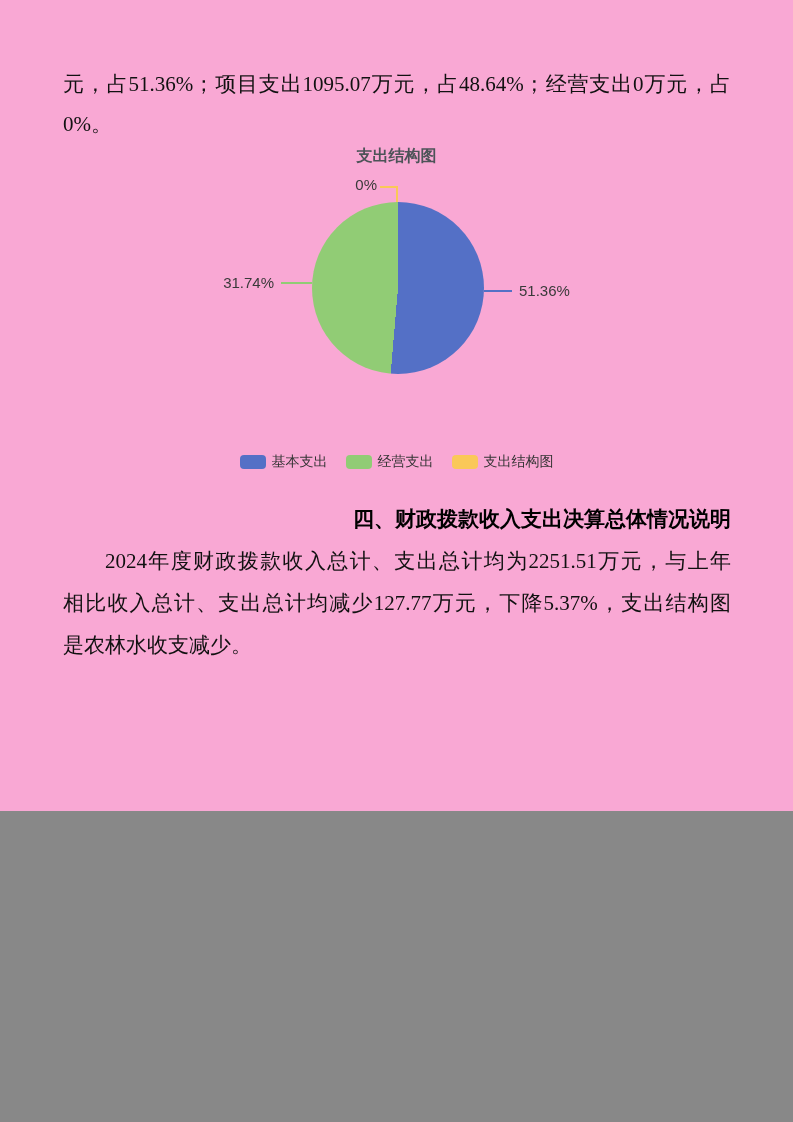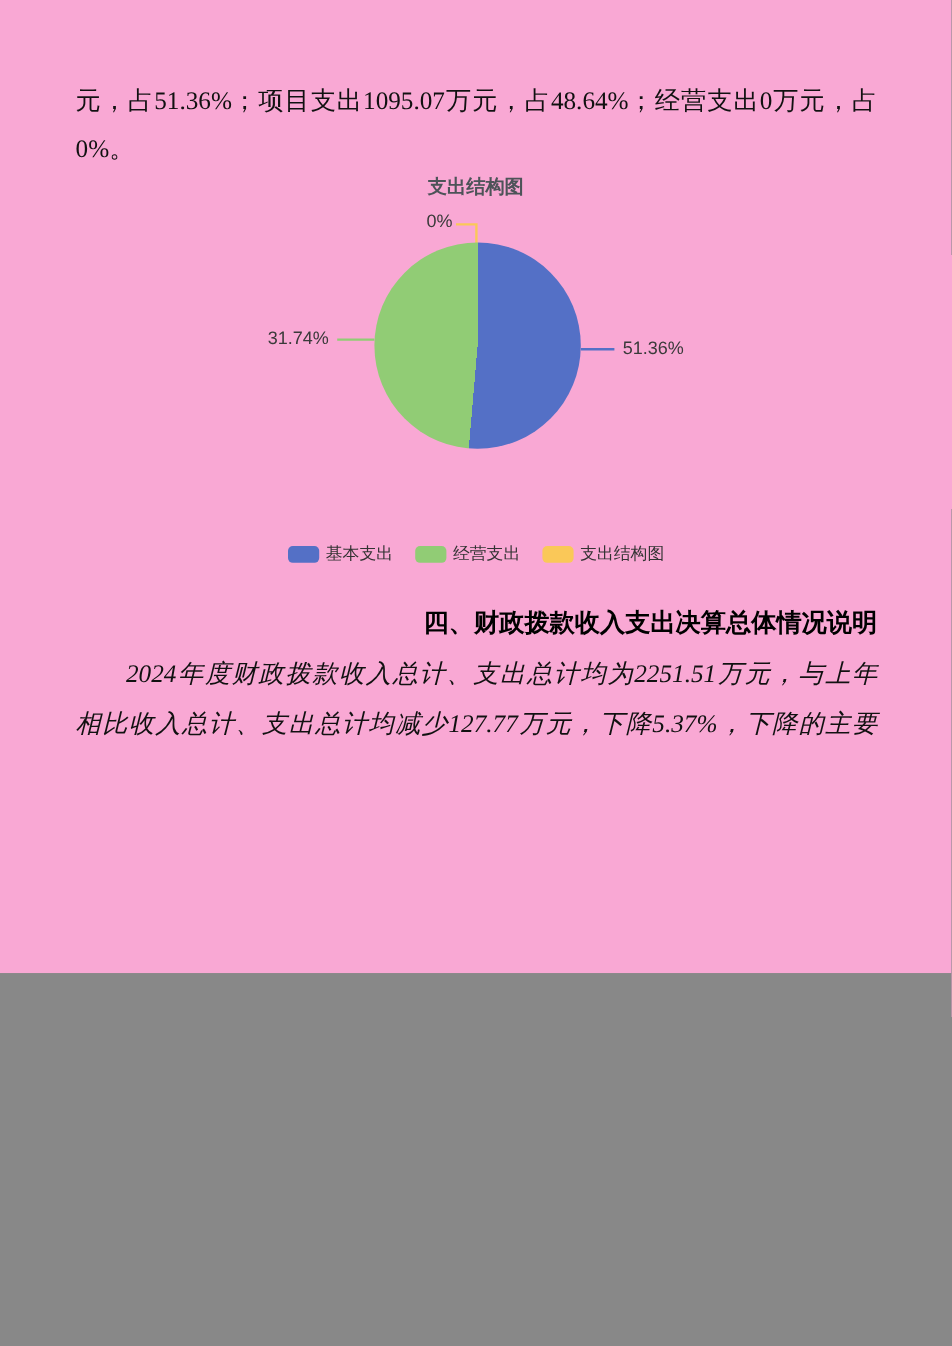--- a/index.html
+++ b/index.html
@@ -12,21 +12,21 @@
     font-family:"Liberation Serif","DejaVu Serif",serif;
     color:#111;
   }
   
   .para{position:absolute;left:63px;width:668px;font-size:21px;}
   .para .line{line-height:40px;white-space:nowrap;}
   .para .line.fill{white-space:normal;text-align:justify;text-align-last:justify;line-height:40px;}
   #top-para{top:64px;}
   #body-para{top:540px;}
   #body-para .line{line-height:42px;}
-  #body-para .line.fill{line-height:42px;font-style:italic;}
+  #body-para .line.fill{line-height:42px;}
   .indent2{text-indent:42px;}
   .heading{
     position:absolute;left:63px;top:500px;width:668px;
     font-size:21px;font-weight:bold;line-height:38px;text-indent:42px;
     color:#000;
     text-align:right;
   }
   
   .chart{
     position:absolute;left:0;top:140px;width:793px;height:345px;
@@ -98,16 +98,17 @@
         <span class="swatch c-operating"></span>
         <span class="legend-label">支出结构图</span>
       </div>
     </div>
   </div>
 
   <div class="heading">四、财政拨款收入支出决算总体情况说明</div>
 
   <div class="para" id="body-para">
     <div class="line fill indent2">2024年度财政拨款收入总计、支出总计均为2251.51万元，与上年</div>
-    <div class="line fill">相比收入总计、支出总计均减少127.77万元，下降5.37%，下降的主要</div>
+    <div class="line fill">相比收入总计、支出总计均减少127.77万元，下降5.37%，支出结构图</div>
+    <div class="line">是农林水收支减少。</div>
   </div>
 
 </div>
 
 </body></html>

